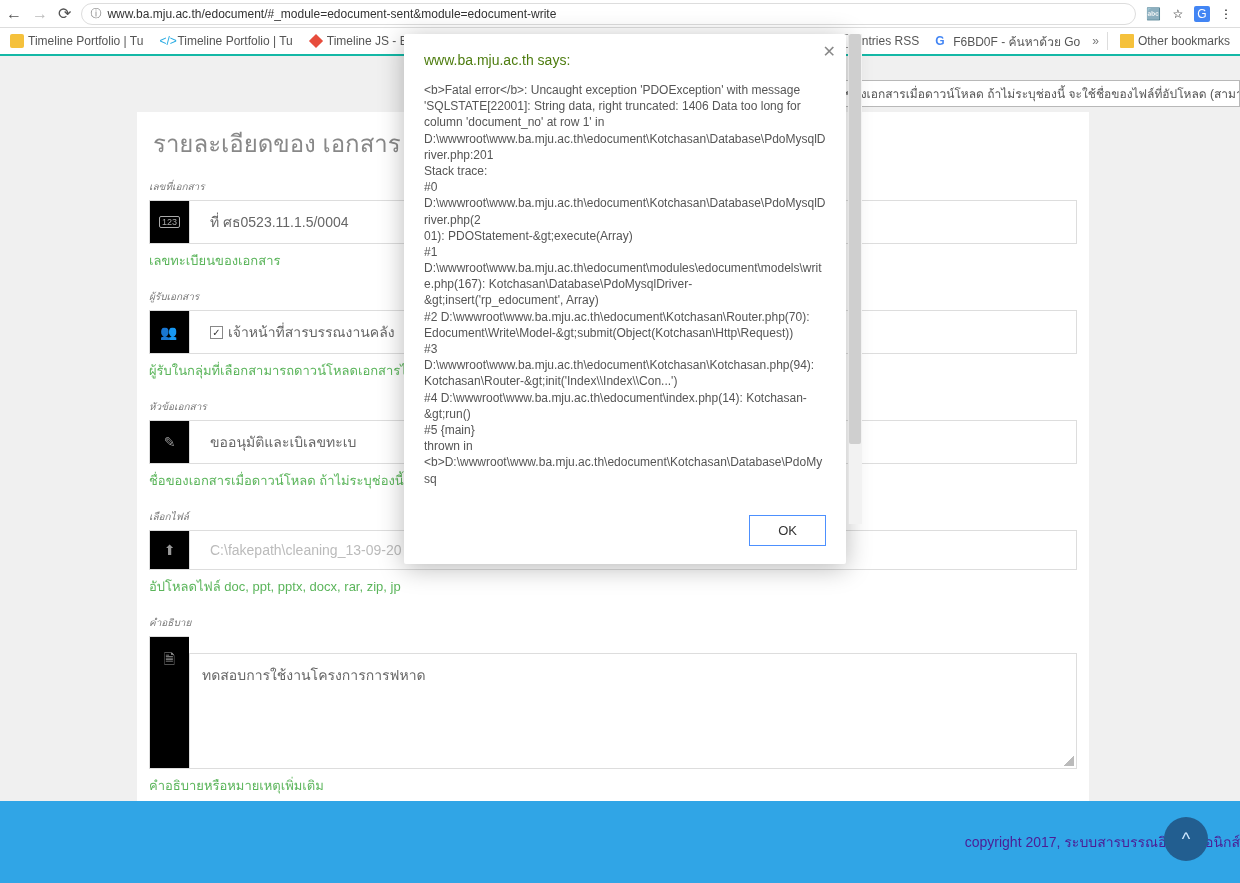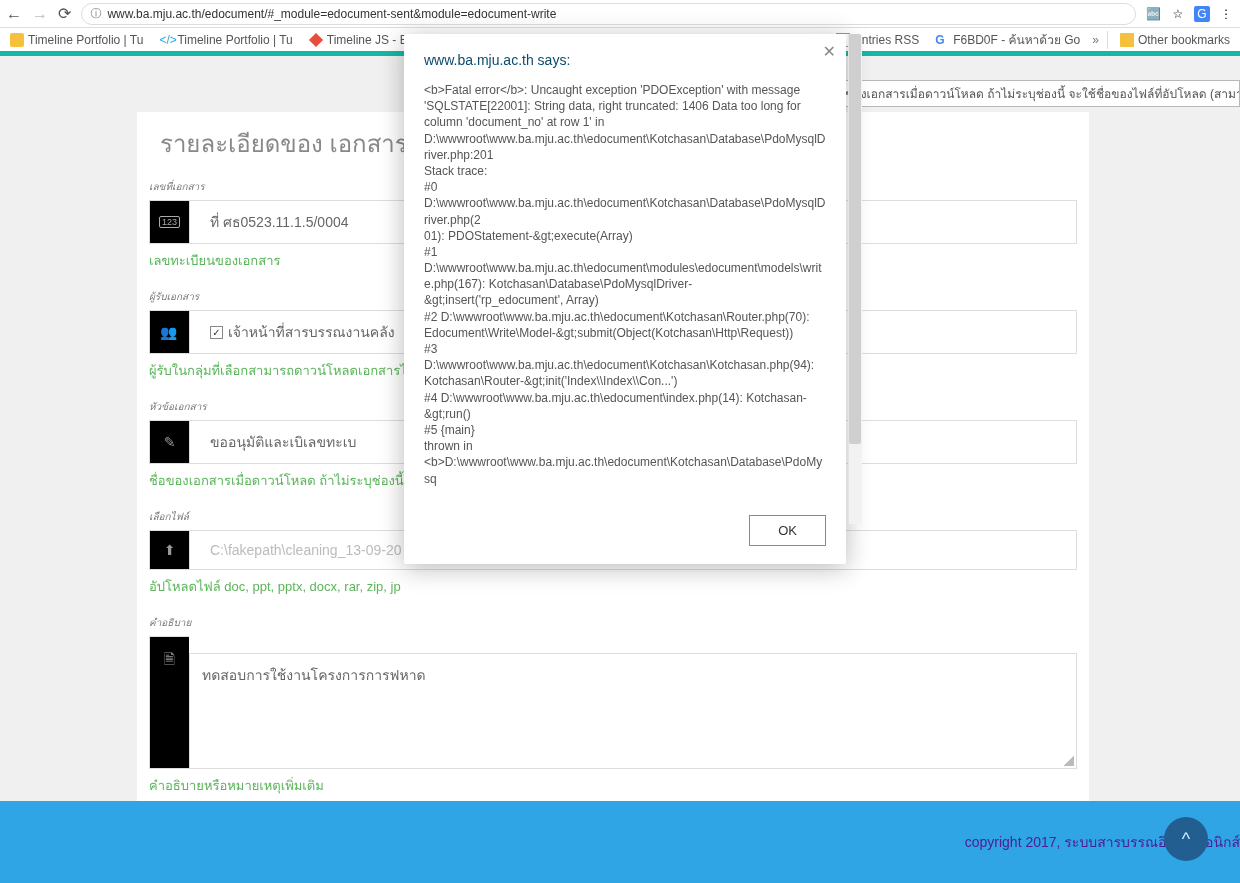--- a/index.html
+++ b/index.html
@@ -7,34 +7,34 @@
 
     
     .browser-bar { display: flex; align-items: center; height: 28px; background: #fff; border-bottom: 1px solid #ddd; padding: 0 6px; gap: 10px; }
     .nav-icn { color: #555; font-size: 16px; cursor: pointer; }
     .nav-icn.disabled { color: #bbb; }
     .addr { flex: 1; display: flex; align-items: center; border: 1px solid #ddd; border-radius: 14px; height: 22px; padding: 0 8px; font-size: 12px; color: #333; }
     .addr .info { color: #777; margin-right: 6px; font-size: 11px; }
     .right-icons { display: flex; gap: 8px; align-items: center; }
     .sq-icn { width: 16px; height: 16px; display: inline-flex; align-items: center; justify-content: center; font-size: 12px; }
 
-    .bookmarks { display: flex; align-items: center; height: 28px; background: #fff; border-bottom: 5px solid #14b8a6; font-size: 12px; color: #555; padding: 0 6px; gap: 8px; }
+    .bookmarks { display: flex; align-items: center; height: 28px; background: #fff; border-bottom: 2px solid #14b8a6; font-size: 12px; color: #555; padding: 0 6px; gap: 8px; }
     .bm { display: flex; align-items: center; gap: 4px; padding: 2px 4px; cursor: pointer; white-space: nowrap; }
     .bm-ic { width: 14px; height: 14px; display: inline-block; }
     .ic-yellow { background: #f5c13c; border-radius: 2px; }
     .ic-page { border: 1px solid #999; background: #fff; }
     .ic-g { color: #4285f4; font-weight: bold; font-family: Arial; }
     .ic-folder { background: #f5c13c; border-radius: 1px; }
     .bm-spacer { flex: 1; }
     .bm-chev { color: #777; }
 
     
     .page-wrap { padding-top: 56px; }
     .form-card { width: 952px; margin: 0 auto 0 137px; background: #fff; padding: 8px 12px 24px 12px; font-size: 14px; color: #666; }
-    .form-card h1 { font-size: 24px; font-weight: 300; color: #888; margin: 4px 0 16px 11px; }
+    .form-card h1 { font-size: 24px; font-weight: 300; color: #888; margin: 4px 0 16px 4px; }
     .fld-label { font-size: 10px; color: #777; margin-bottom: 6px; display: block; font-style: italic; }
     .input-row { display: flex; margin-bottom: 6px; }
     .input-ic { width: 40px; border: 1px solid #ddd; border-right: none; display: flex; align-items: center; justify-content: center; background: #000000; color: #999; }
     .input-ic .sm { font-size: 9px; border: 1px solid #aaa; padding: 0 2px; border-radius: 2px; color: #aaa; }
     .input-box { flex: 1; border: 1px solid #ddd; padding: 10px 20px; color: #666; background: #fff; min-height: 40px; display: flex; align-items: center; }
     .hint { color: #5bb55b; font-size: 13px; margin-bottom: 18px; }
     .checkbox-row { gap: 10px; }
     .cb-item { display: flex; align-items: center; gap: 5px; }
     .cb { width: 13px; height: 13px; border: 1px solid #888; display: inline-flex; align-items: center; justify-content: center; font-size: 10px; color: #333; }
     .file-disabled { color: #bbb; }
@@ -45,21 +45,21 @@
     .cb-label { color: #666; font-size: 14px; }
 
     .footer { position: absolute; left: 0; right: 0; bottom: 0; height: 82px; background: #30a5e6; color: #4c1d95; display: flex; align-items: center; justify-content: flex-end; font-size: 14px; }
     .fab { position: absolute; right: 32px; bottom: 22px; width: 44px; height: 44px; border-radius: 50%; background: #225e90; color: #cfe8ff; display: flex; align-items: center; justify-content: center; font-size: 18px; cursor: pointer; }
 
     
     .hover-tooltip { position: absolute; top: 80px; left: 823px; right: 0; background: #fff; border: 1px solid #b8b8b8; font-size: 12px; color: #555; padding: 3px 6px; white-space: nowrap; overflow: hidden; z-index: 5; }
     .dialog { position: absolute; top: 34px; left: 404px; width: 442px; background: #fff; box-shadow: 0 4px 26px rgba(0,0,0,.28); border-radius: 2px; z-index: 20; pointer-events: auto; }
     .dialog-x { position: absolute; right: 10px; top: 8px; color: #888; font-size: 16px; cursor: pointer; }
     .dialog-body { padding: 18px 20px 16px 20px; font-size: 12px; color: #555; }
-    .dialog-title { font-size: 14px; color: #0c4a6e; margin-bottom: 14px; }
+    .dialog-title { font-size: 14px; color: #4d7c0f; margin-bottom: 14px; }
     .dlg-scroll { max-height: 430px; overflow: hidden; position: relative; }
     .dlg-scroll-track { position: absolute; right: -16px; top: 0; bottom: 40px; width: 14px; background: #f2f2f2; border-left: 1px solid #e4e4e4; }
     .dlg-scroll-thumb { position: absolute; right: -15px; top: 0; width: 12px; height: 410px; background: #cfcfcf; border-radius: 2px; }
     .dialog-actions { display: flex; justify-content: flex-end; padding: 12px 20px 18px 32px; }
     .btn-ok { border: 1px solid #4d90fe; color: #333; background: #fff; padding: 7px 28px; font-size: 13px; cursor: pointer; }
     .err-line { line-height: 1.35; word-wrap: break-word; }
   </style>
 </head>
 <body>
 

